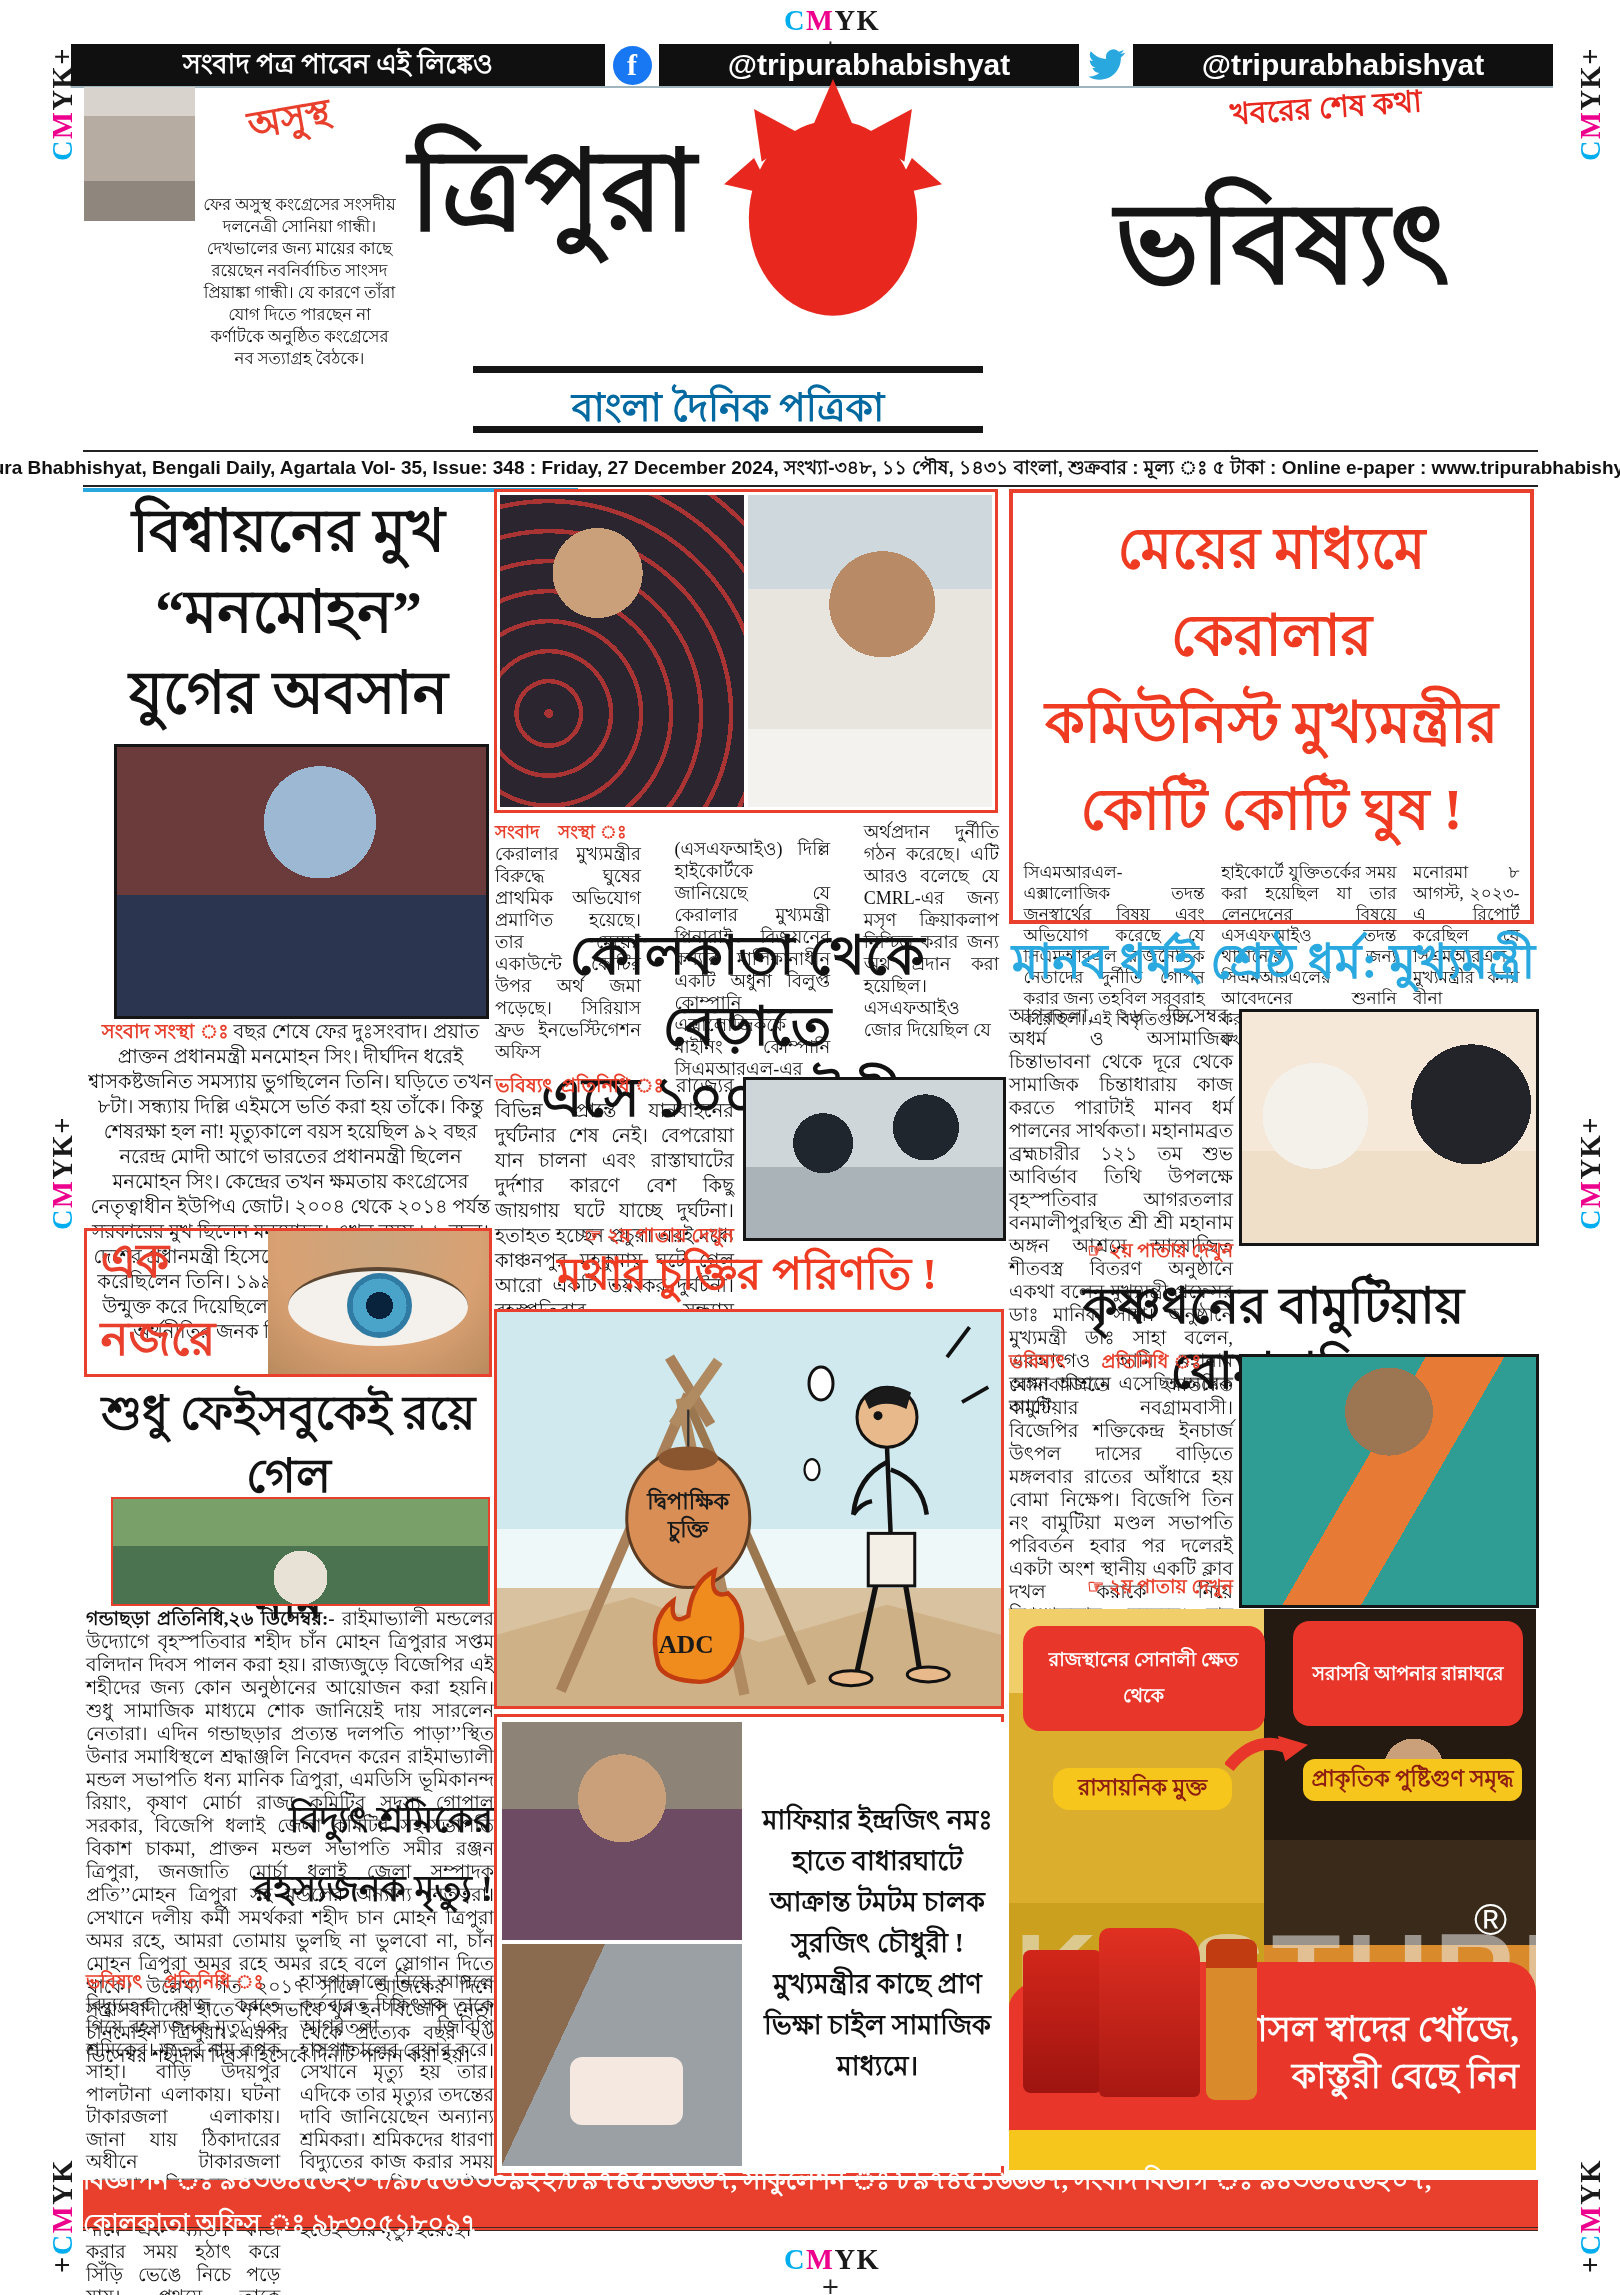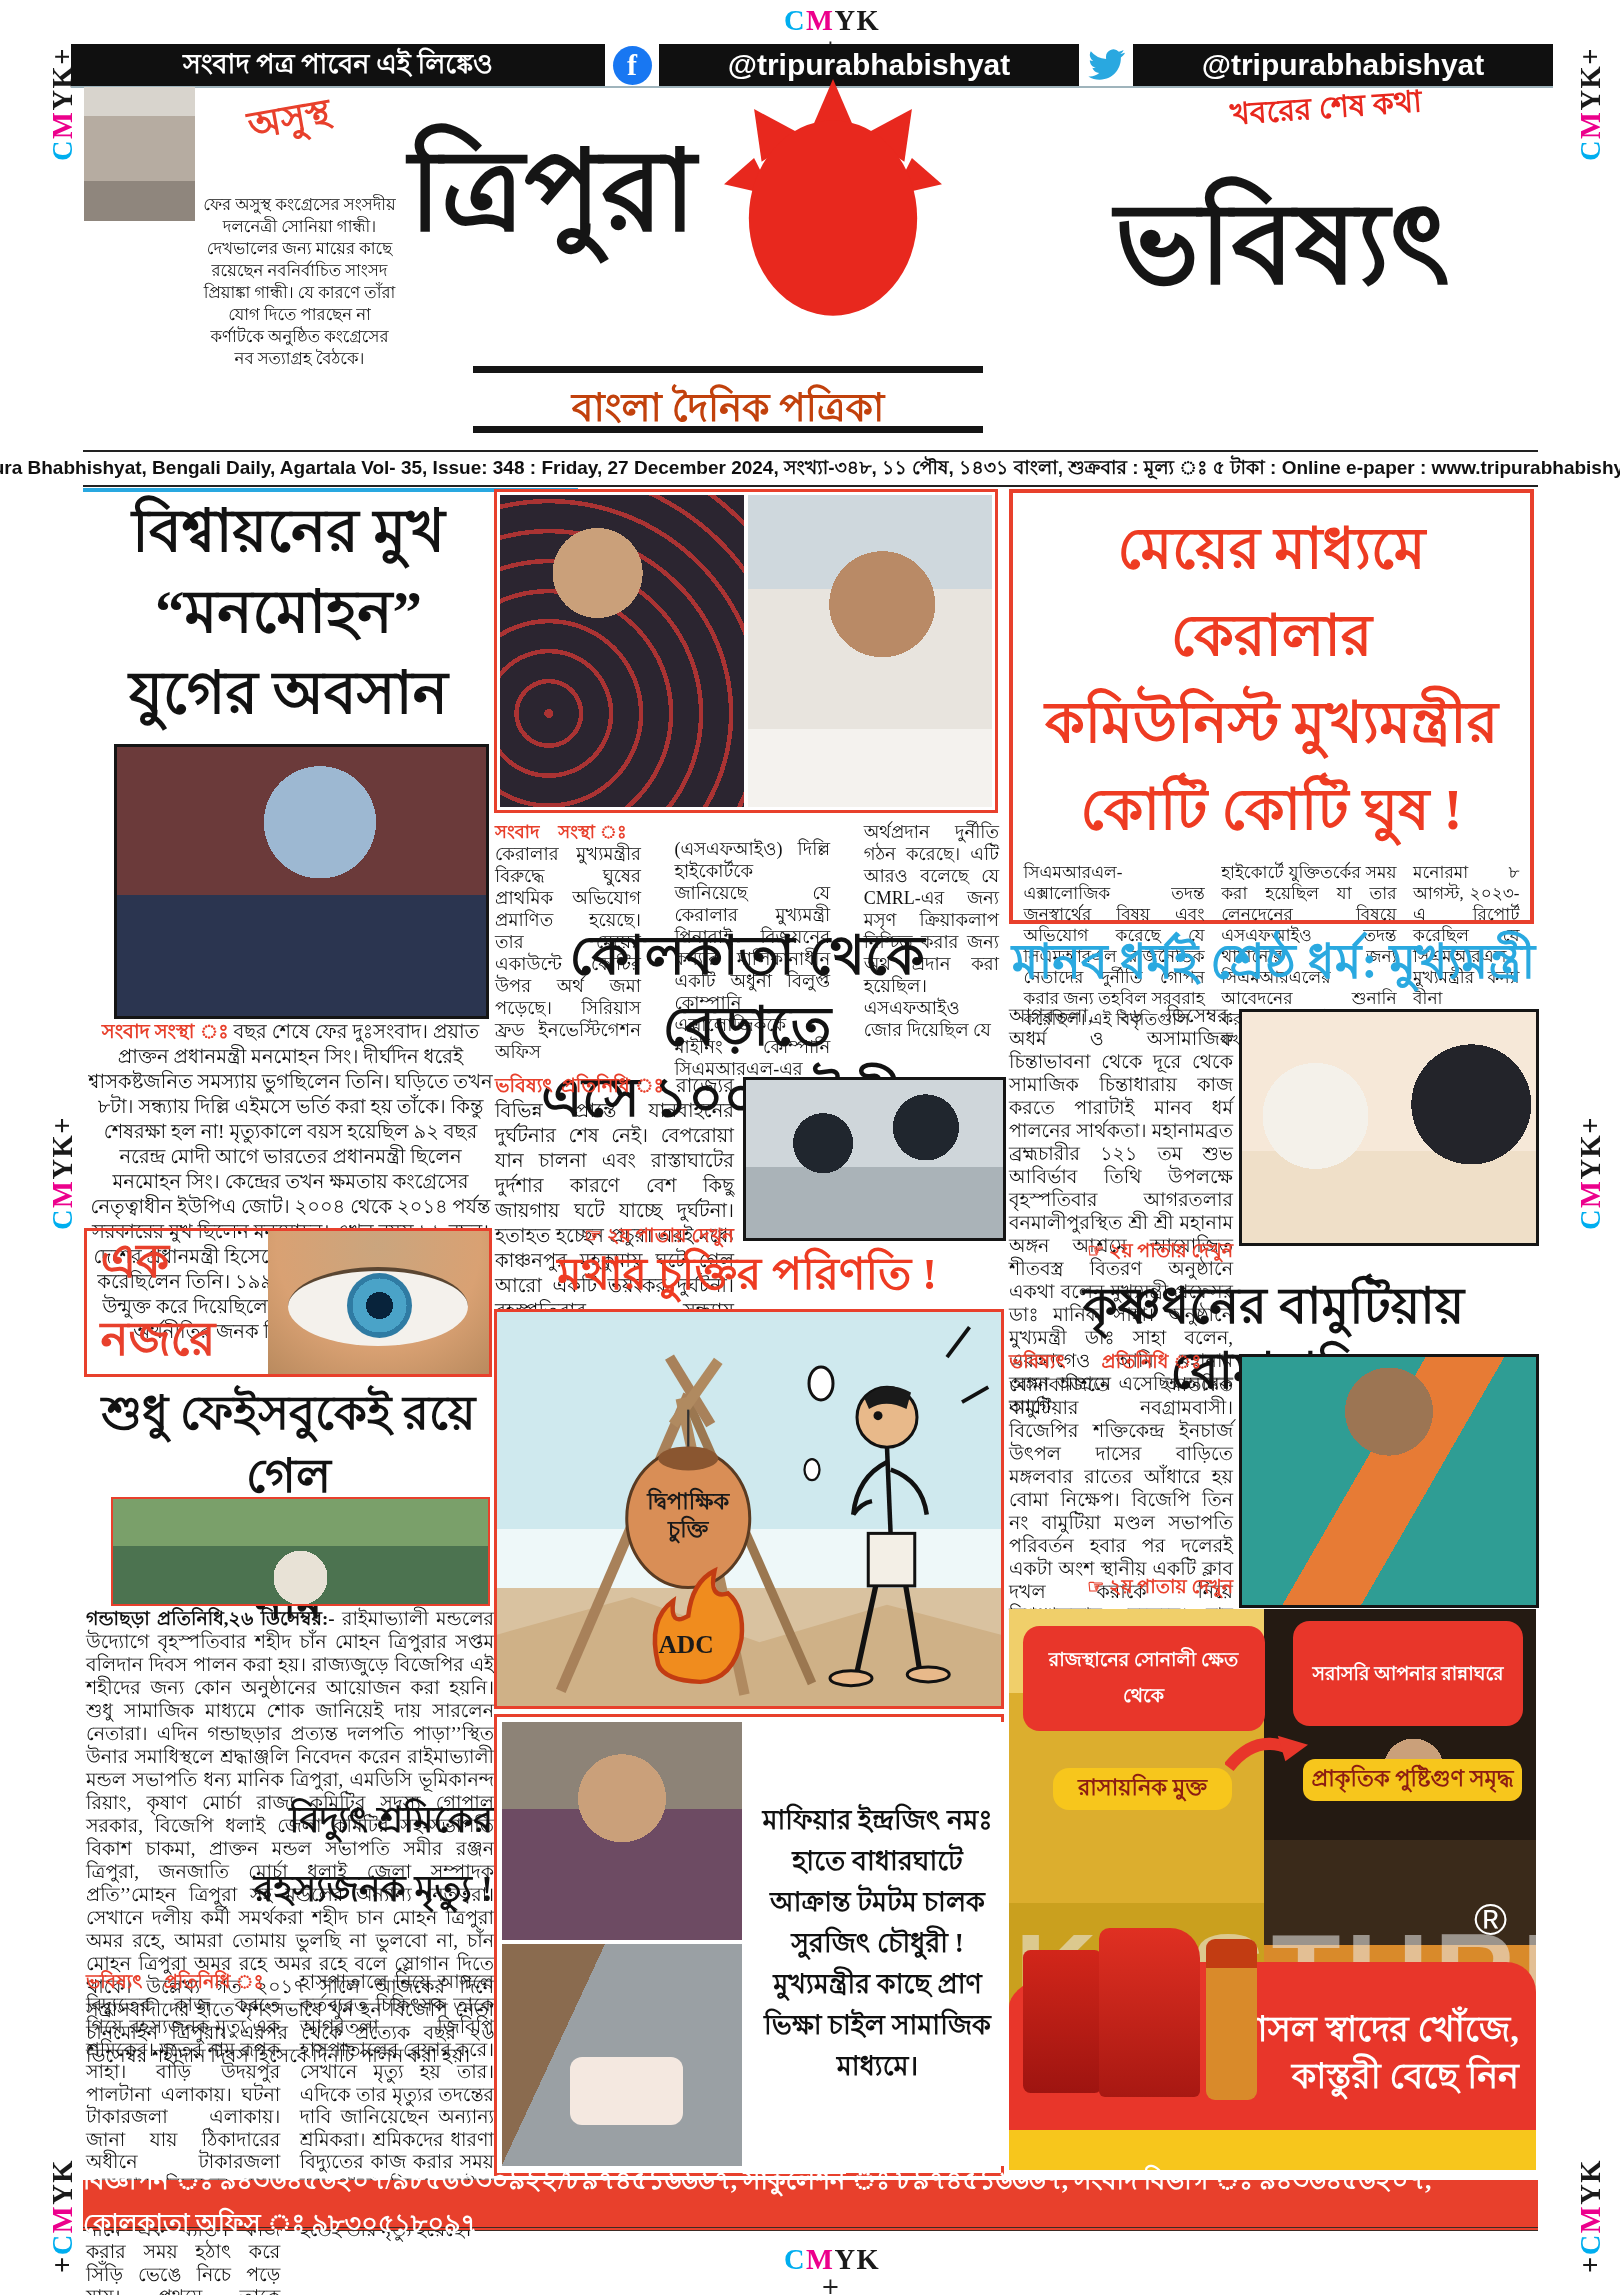--- a/index.html
+++ b/index.html
@@ -25,21 +25,21 @@
   .fb-circle{width:39px;height:39px;border-radius:50%;background:#1877f2;color:#fff;display:flex;align-items:center;justify-content:center;
              font-family:"Liberation Serif",serif;font-weight:bold;font-size:30px;}
   .tw-bird{width:41px;height:33px;}
 
   
   .sick{color:#e8402c;font-weight:bold;font-size:38px;transform:rotate(-10deg);}
   .brief{font-size:16.5px;line-height:22px;text-align:center;}
   .tagline{color:#e8281e;font-weight:bold;font-size:30px;transform:rotate(-4deg);}
   .logo-text{font-weight:900;font-size:113px;line-height:113px;color:#151515;z-index:2;position:relative;
              text-shadow:2.3px 2.3px 0 #fff,-2.3px -2.3px 0 #fff,2.3px -2.3px 0 #fff,-2.3px 2.3px 0 #fff;}
-  .subtitle{color:#c2410c;font-weight:bold;font-size:39px;text-align:center;}
+  .subtitle{color:#0369a1;font-weight:bold;font-size:39px;text-align:center;}
   .rule{background:#151515;height:6.8px;}
 
   .dateline{left:83px;top:450px;width:1455px;height:33px;border-top:2.3px solid #222;border-bottom:2.3px solid #222;
             display:flex;align-items:center;justify-content:center;font-family:"Liberation Sans",sans-serif;
             font-weight:bold;font-size:19px;white-space:nowrap;}
   .cyanline{background:#29a8e0;height:3.8px;}
 
   
   .hl{font-weight:900;text-align:center;color:#121212;}
   .hl-xl{font-size:59px;line-height:81px;}

